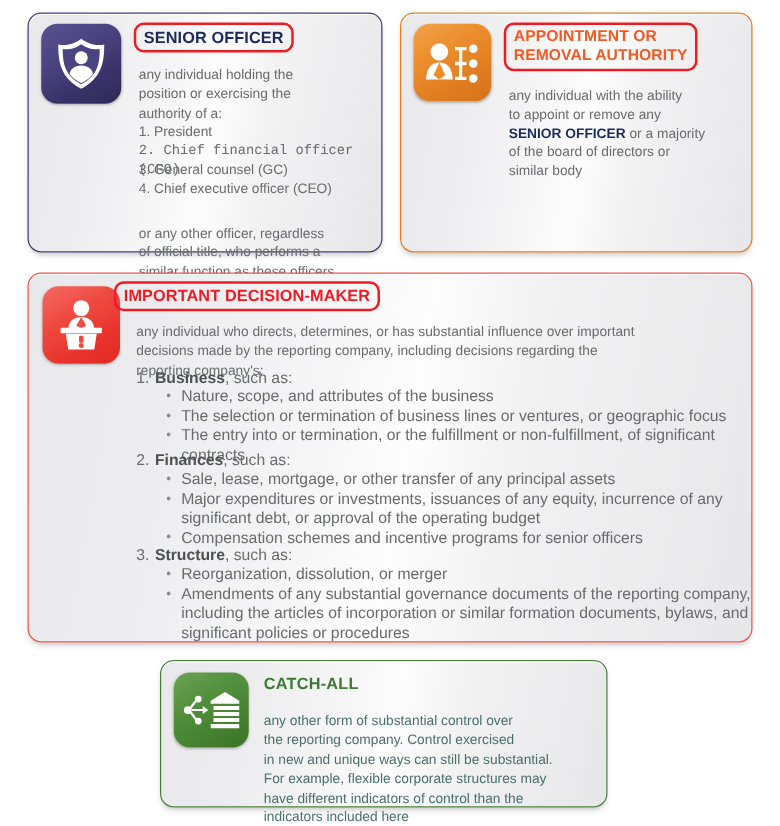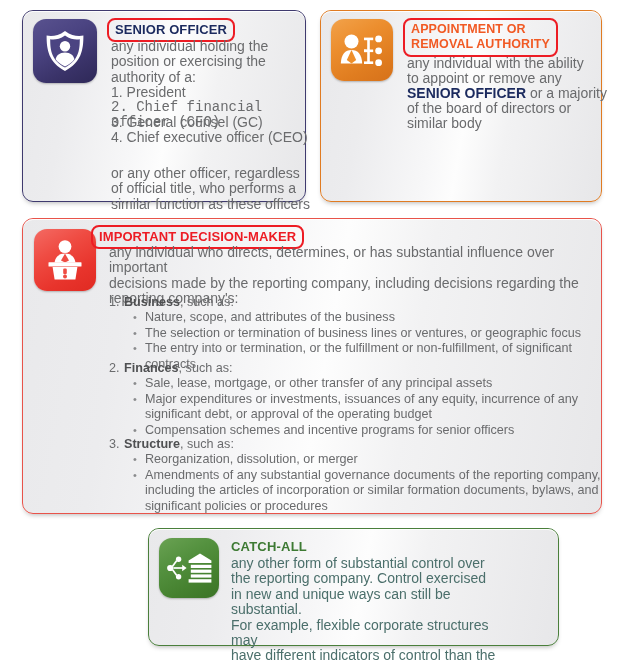--- a/index.html
+++ b/index.html
@@ -76,23 +76,24 @@
     line-height: 15px;
     white-space: pre-line;
   }
   .chip-navy  { color: #1b2a5e; font-size: 13px; }
   .chip-orange{ color: #f15a24; font-size: 12.5px; }
   .chip-red   { color: #ed1c24; font-size: 13px; }
 
   
   .body-text {
     position: absolute;
-    font-size: 14px;
+    font-size: 11px;
     line-height: 15.4px;
     color: #6a6b6d;
+    margin-top: 14px;
   }
   .body-text .strong-navy { color:#1b2a5e; font-weight:bold; }
 
   .plain-title {
     position:absolute;
     font-size: 13px;
     font-weight: bold;
     color: #3d7a33;
     letter-spacing: .2px;
   }
@@ -241,21 +242,21 @@
           <span class="txt">Reorganization, dissolution, or merger</span>
         </li>
       <li>
           <span class="bul">•</span>
           <span class="txt">Amendments of any substantial governance documents of the reporting company, including the articles of incorporation or similar formation documents, bylaws, and significant policies or procedures</span>
         </li>
     </ul>
   </div>
 </div>
 
-<div class="card green" style="left:148px; top:528px; width:411px; height:118px;">
+<div class="card green" style="left:128px; top:528px; width:358px; height:118px;">
 
   <div class="icon-tile tile-green" style="left:10px; top:9px; width:60px; height:60px;">
     <svg width="46" height="32" viewBox="0 0 46 32" aria-hidden="true">
       <circle cx="4.2" cy="16" r="3.1" fill="#ffffff"></circle>
       <circle cx="12.6" cy="7.2" r="2.7" fill="#ffffff"></circle>
       <circle cx="12.6" cy="24.8" r="2.7" fill="#ffffff"></circle>
       <path d="M6.4 14.4 L10.6 8.8" stroke="#ffffff" stroke-width="1.7"></path>
       <path d="M6.4 17.6 L10.6 23.2" stroke="#ffffff" stroke-width="1.7"></path>
       <path d="M7.4 16 L17.6 16" stroke="#ffffff" stroke-width="1.7"></path>
       <path d="M16.2 12.8 L20.6 16 L16.2 19.2 Z" fill="#ffffff"></path>

